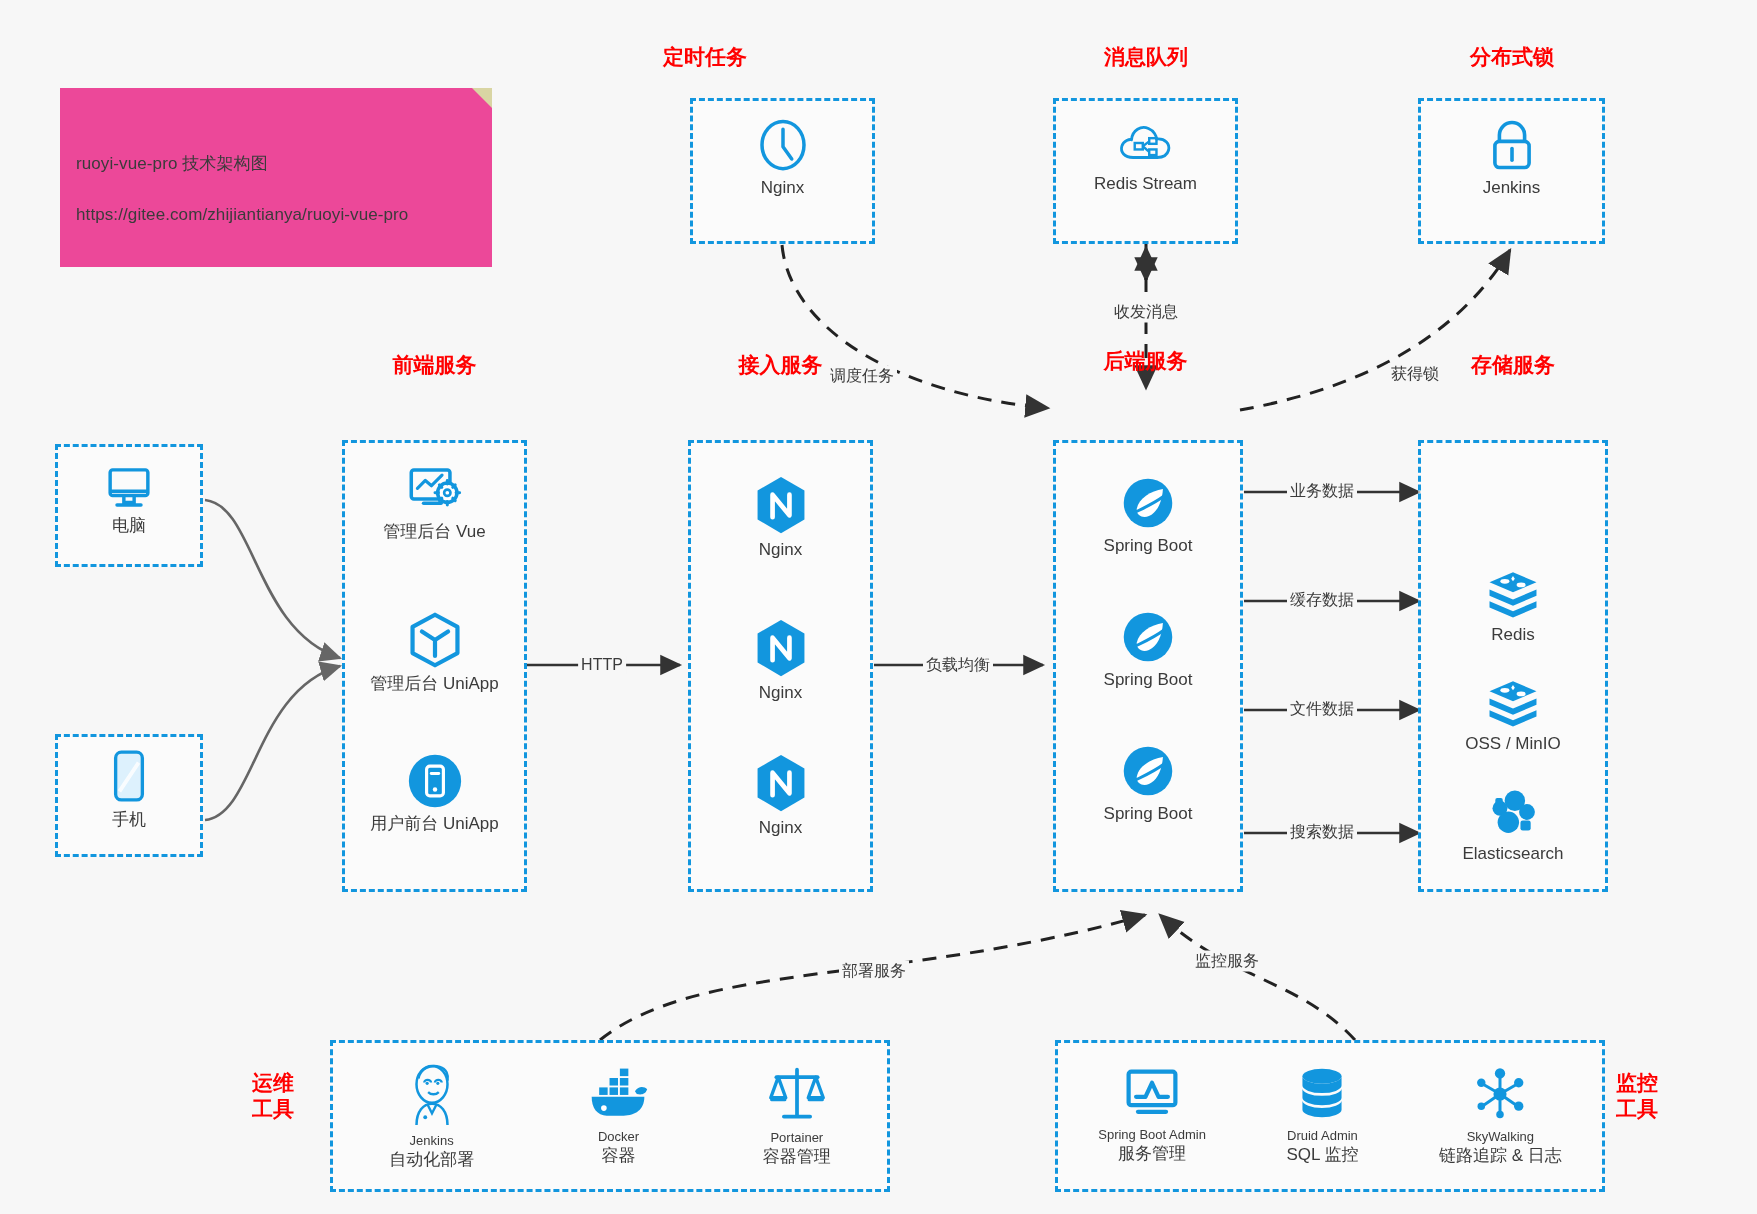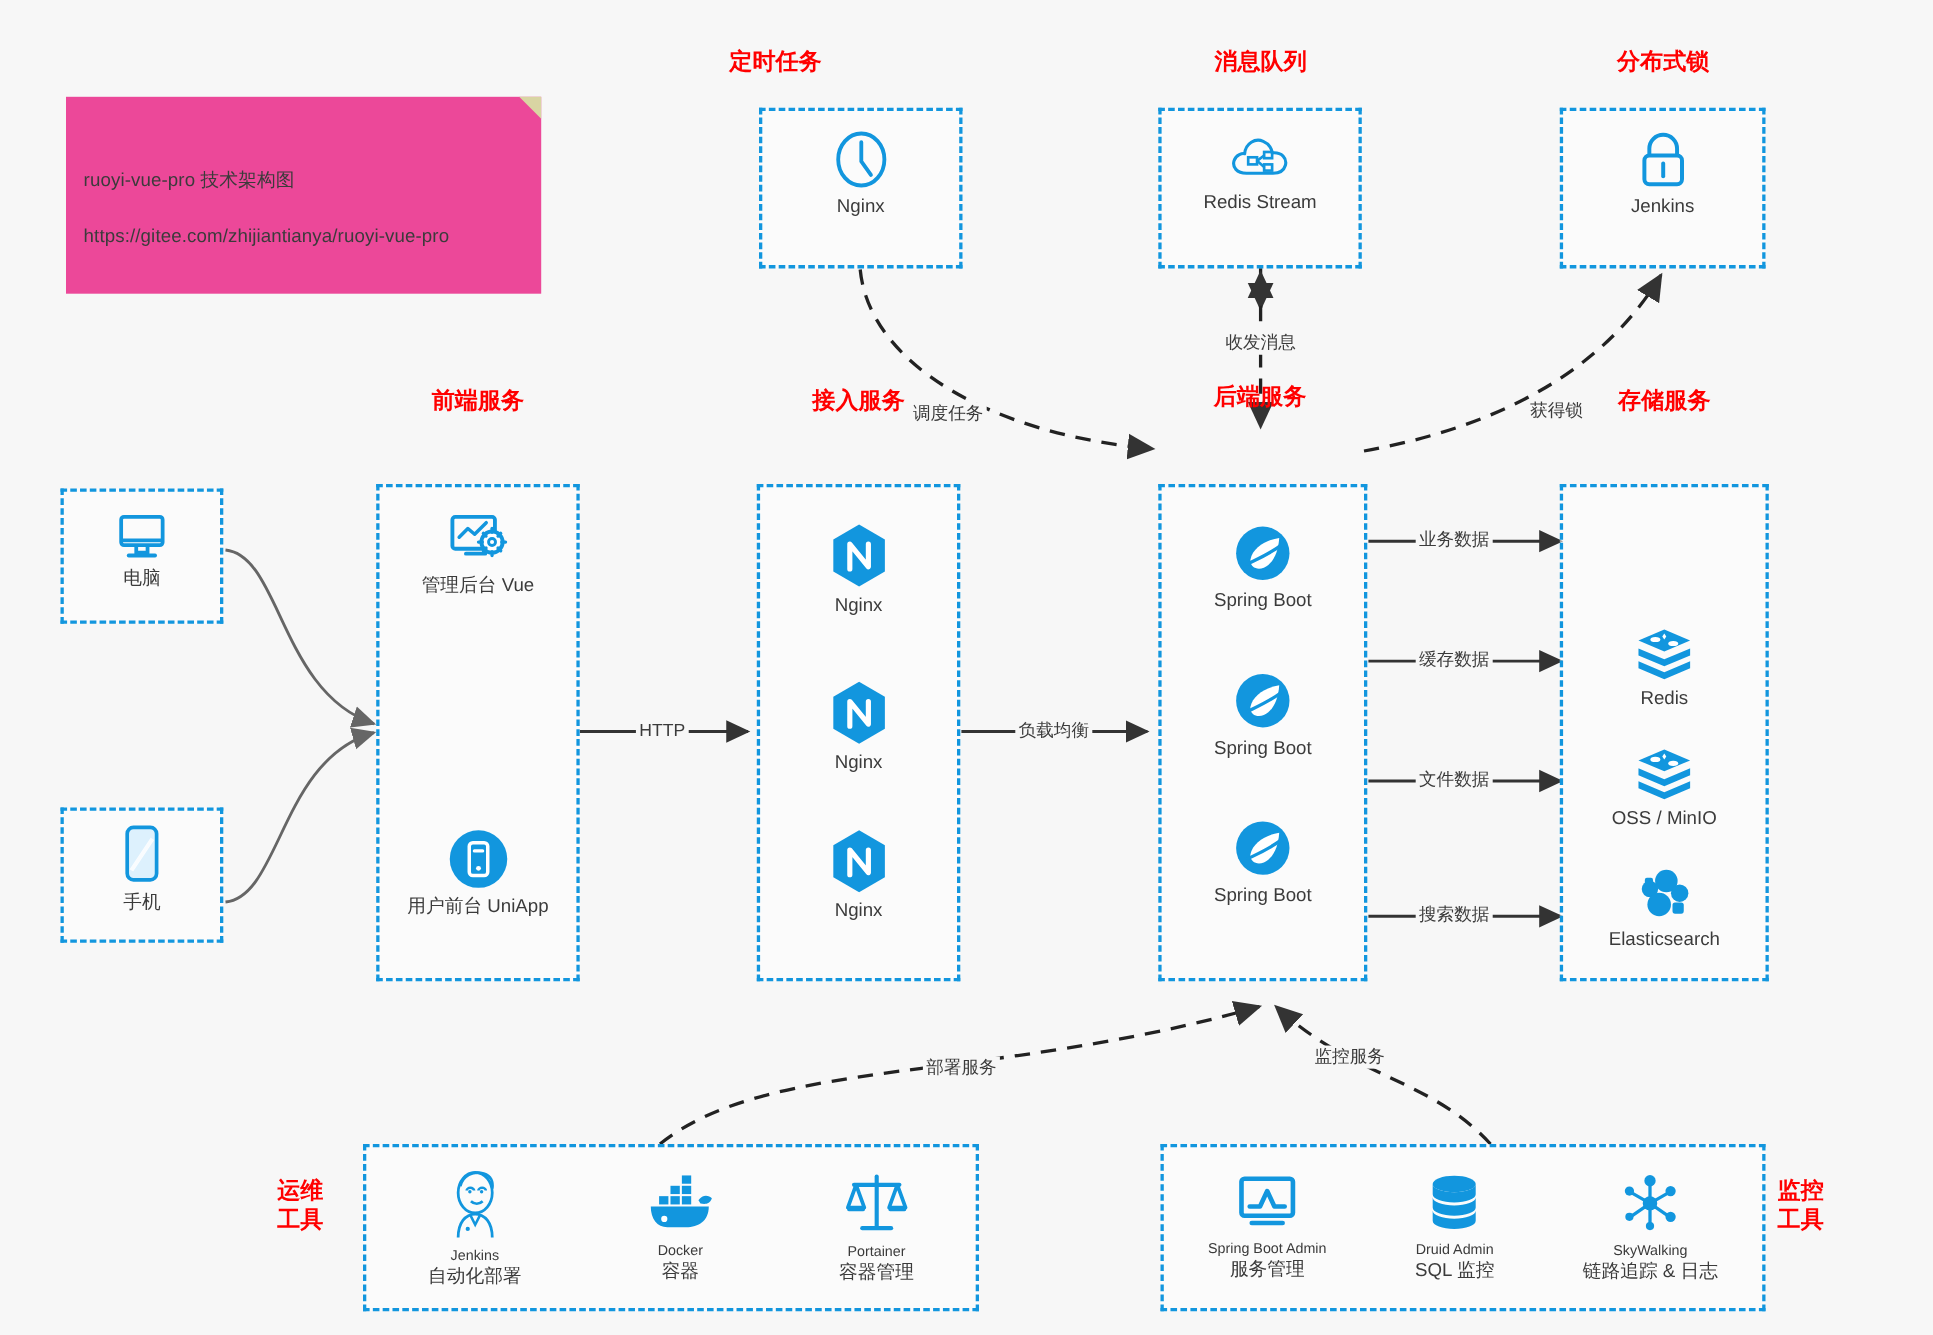--- a/index.html
+++ b/index.html
@@ -222,20 +222,29 @@
               <path d="M57 31 L61 31"></path>
             <path d="M38 22 L40.8 24.8"></path>
               <path d="M53.2 37.2 L56 40"></path>
             <path d="M56 22 L53.2 24.8"></path>
               <path d="M40.8 37.2 L38 40"></path>
           </g>
         </svg>
       </span>
       <span class="cap">管理后台 Vue</span>
     </div>
+    <div class="node" style="top:168px;">
+      <span class="ico">
+        <svg width="58" height="58" viewBox="0 0 62 62">
+          <path d="M31 4 L55 17 L55 45 L31 58 L7 45 L7 17 Z" fill="none" stroke="#1296de" stroke-width="4.5" stroke-linejoin="round"></path>
+          <path d="M31 31 L31 48 M31 31 L17 22 M31 31 L45 22" fill="none" stroke="#1296de" stroke-width="4.5" stroke-linecap="round"></path>
+        </svg>
+      </span>
+      <span class="cap">管理后台 UniApp</span>
+    </div>
     <div class="node" style="top:310px;">
       <span class="ico">
         <svg width="56" height="56" viewBox="0 0 60 60">
           <circle cx="30" cy="30" r="28" fill="#1296de"></circle>
           <rect x="21" y="14" width="18" height="32" rx="3.5" fill="none" stroke="#ffffff" stroke-width="3.4"></rect>
           <path d="M26 22 L34 22" stroke="#ffffff" stroke-width="3.2" stroke-linecap="round"></path>
           <circle cx="30" cy="39" r="2.4" fill="#ffffff"></circle>
         </svg>
       </span>
       <span class="cap">用户前台 UniApp</span>

